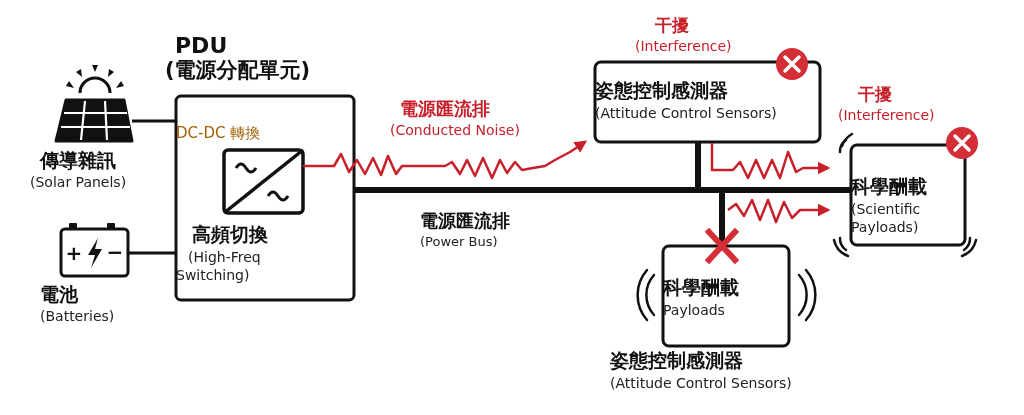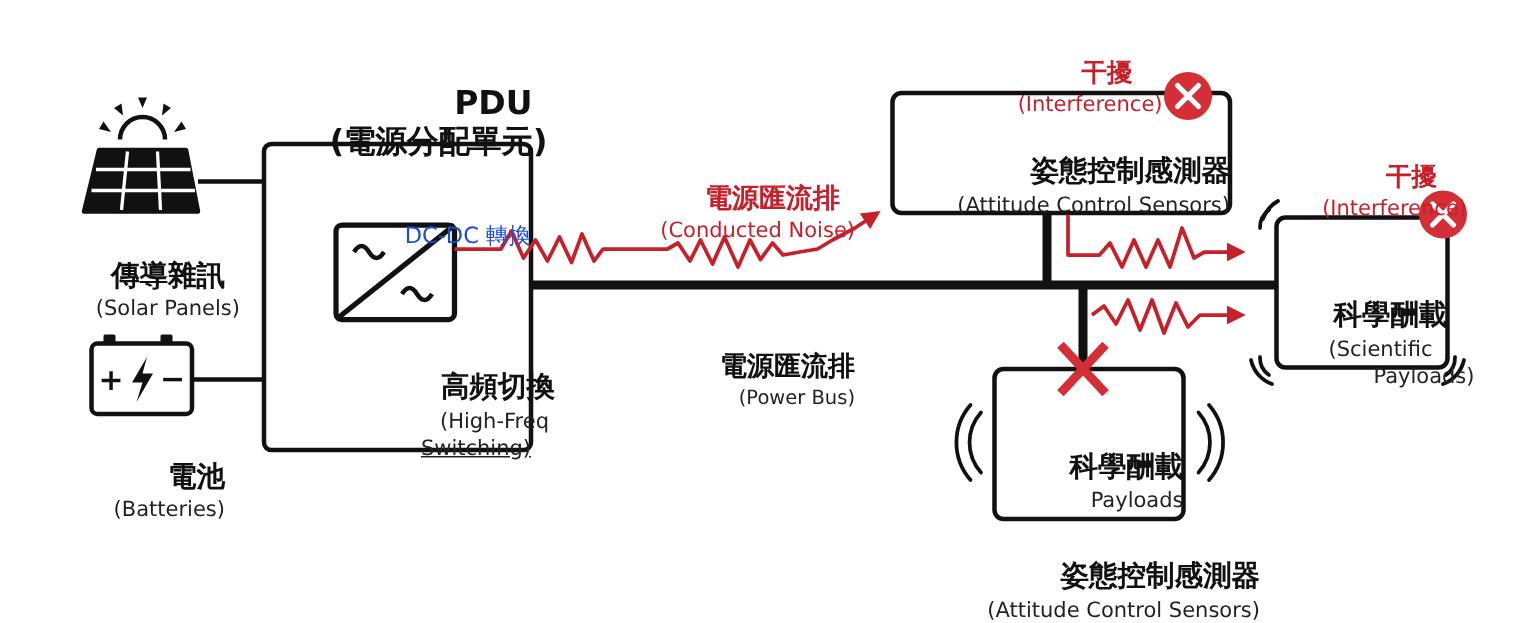--- a/index.html
+++ b/index.html
@@ -1,19 +1,19 @@
 <!DOCTYPE html>
 <html><head>
 <meta charset="utf-8">
 <style>
   html, body { margin: 0; padding: 0; background: #ffffff; }
   body { width: 1024px; height: 415px; position: relative; overflow: hidden;
          font-family: "DejaVu Sans", "Liberation Sans", sans-serif; color: #111; }
   #diagram { position: absolute; left: 0; top: 0; width: 1024px; height: 415px; }
-  .t { position: absolute; text-align: right; white-space: nowrap; line-height: 1.15; margin-top: 24px; }
+  .t { position: absolute; text-align: left; white-space: nowrap; line-height: 1.15; }
   .zh { font-weight: bold; color: #111; }
   .en { font-weight: normal; color: #222; }
   .red { color: #c8202a; }
 </style>
 </head>
 <body>
 
 <svg id="diagram" width="1024" height="415" viewBox="0 0 1024 415">
   <defs>
     <marker id="arrowRed" viewBox="0 0 10 10" refX="8" refY="5" markerWidth="5" markerHeight="5" orient="auto">
@@ -102,24 +102,24 @@
 </svg>
 
 <div class="t zh" style="left:40px; top:150px; width:110px; font-size:19px;">傳導雜訊</div>
 <div class="t en" style="left:30px; top:174px; width:130px; font-size:14px;">(Solar Panels)</div>
 
 <div class="t zh" style="left:40px; top:284px; width:110px; font-size:19px;">電池</div>
 <div class="t en" style="left:40px; top:308px; width:110px; font-size:14px;">(Batteries)</div>
 
 <div class="t zh" style="left:175px; top:33px; width:180px; font-size:22px;">PDU</div>
 <div class="t zh" style="left:165px; top:58px; width:200px; font-size:21px;">(電源分配單元)</div>
-<div class="t en" style="left:176px; top:125px; width:178px; font-size:15px; color:#1d4ed8;">DC-DC 轉換</div>
+<div class="t en" style="left:176px; top:125px; width:178px; font-size:15px; color:#a16207;">DC-DC 轉換</div>
 <div class="t zh" style="left:176px; top:224px; width:178px; font-size:19px;padding-left:16px;">高頻切換</div>
 <div class="t en" style="left:176px; top:249px; width:178px; font-size:14px;padding-left:12px;">(High-Freq</div>
-<div class="t en" style="left:176px; top:267px; width:178px; font-size:14px;text-decoration:underline;">Switching)</div>
+<div class="t en" style="left:176px; top:267px; width:178px; font-size:14px;">Switching)</div>
 
 <div class="t zh red" style="left:400px; top:99px; width:160px; font-size:18px;">電源匯流排</div>
 <div class="t en red" style="left:390px; top:122px; width:180px; font-size:14px;">(Conducted Noise)</div>
 
 <div class="t zh" style="left:420px; top:211px; width:150px; font-size:18px;">電源匯流排</div>
 <div class="t en" style="left:420px; top:235px; width:150px; font-size:13px;">(Power Bus)</div>
 
 <div class="t zh red" style="left:655px; top:16px; width:100px; font-size:17px;">干擾</div>
 <div class="t en red" style="left:635px; top:38px; width:140px; font-size:14px;">(Interference)</div>
 <div class="t zh" style="left:595px; top:80px; width:225px; font-size:19px;">姿態控制感測器</div>

